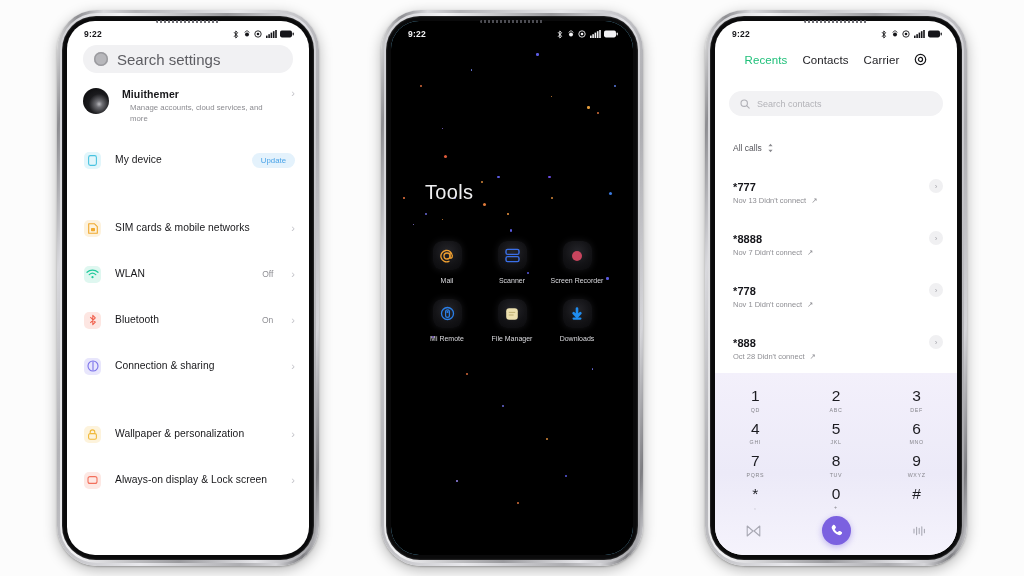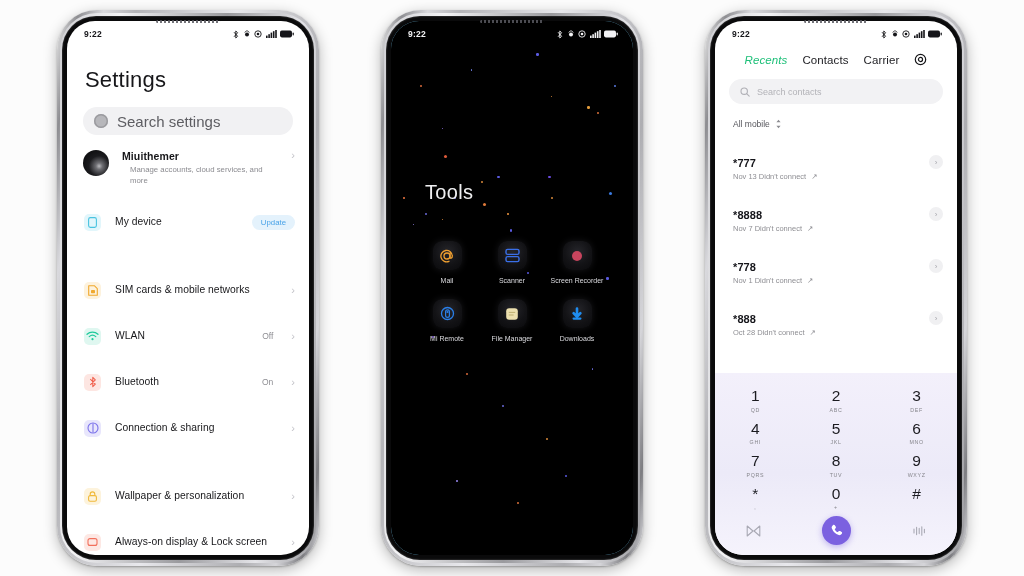--- a/index.html
+++ b/index.html
@@ -97,24 +97,24 @@
     background:radial-gradient(circle at 50% 38%, #26262b 0%, #131316 55%, #0a0a0c 100%);
     display:flex;align-items:center;justify-content:center;
     box-shadow:0 0 7px rgba(120,120,140,.18);
   }
   .applabel{font-size:7px;color:#dcdce0;text-align:center;line-height:1.32;}
 
   
   .dial-screen{background:#fff;height:100%;display:flex;flex-direction:column;}
   .tabs{display:flex;align-items:center;justify-content:center;gap:15px;padding:8px 0 9px;}
   .tab{font-size:11.5px;color:#232327;letter-spacing:.1px;}
-  .tab.active{color:#1fc07a;font-weight:500;font-style:italic;}
+  .tab.active{color:#1fc07a;font-weight:500;}
   .gear{width:13px;height:13px;flex:0 0 auto;}
   .dsearch{
-    margin:4px 14px;height:25px;border-radius:13px;background:#f2f2f4;
+    margin:16px 14px;height:25px;border-radius:13px;background:#f2f2f4;
     display:flex;align-items:center;gap:7px;padding:0 11px;
   }
   .dsearch-ph{font-size:9px;color:#b3b3b8;}
   .allcalls{display:flex;align-items:center;gap:5px;padding:11px 0 7px 18px;}
   .allcalls span{font-size:8.5px;color:#55555b;font-weight:500;}
   .calls{flex:1;overflow:hidden;}
   .call{display:flex;align-items:center;padding:7px 14px 7px 18px;gap:8px;}
   .call-txt{flex:1;min-width:0;margin-top:14px;}
   .call-num{font-size:11px;font-weight:700;color:#15151a;letter-spacing:.1px;}
   .call-meta{font-size:7.5px;color:#8e8e93;margin-top:3px;display:flex;align-items:center;gap:5px;}
@@ -172,21 +172,20 @@
               <rect x="9.2" y="0" width="1.6" height="8" fill="#16161a"></rect>
             </svg>
             <svg width="14" height="8" viewBox="0 0 14 8">
                 <rect x="0" y="0.6" width="12" height="6.8" rx="1.8" fill="#16161a"></rect>
                 <rect x="12.6" y="2.6" width="1.2" height="2.8" rx="0.6" fill="#16161a"></rect>
               </svg>
           </div>
         </div>
 
         <div class="set-body">
-          <div class="set-title">Settings</div>
 
           <div class="search-pill">
             <div class="search-dot"></div>
             <div class="search-ph">Search settings</div>
           </div>
 
           <div class="acct-row">
             <div class="avatar"></div>
             <div class="acct-txt">
               <div class="acct-name">Miuithemer</div>
@@ -468,21 +467,21 @@
 
         <div class="dsearch">
           <svg width="10" height="10" viewBox="0 0 10 10">
               <circle cx="4.2" cy="4.2" r="3.2" fill="none" stroke="#b0b0b6" stroke-width="1.1"></circle>
               <path d="M6.6 6.6 9.2 9.2" stroke="#b0b0b6" stroke-width="1.1" stroke-linecap="round"></path>
             </svg>
           <div class="dsearch-ph">Search contacts</div>
         </div>
 
         <div class="allcalls">
-          <span>All mobile</span>
+          <span>All calls</span>
           <svg width="7" height="10" viewBox="0 0 7 10">
               <path d="M3.5 .8 1.4 3.2h4.2zM3.5 9.2 1.4 6.8h4.2z" fill="#8b8b90"></path>
             </svg>
         </div>
 
         <div class="calls">
           <div class="call">
             <div class="call-txt">
               <div class="call-num">*777</div>
               <div class="call-meta">

